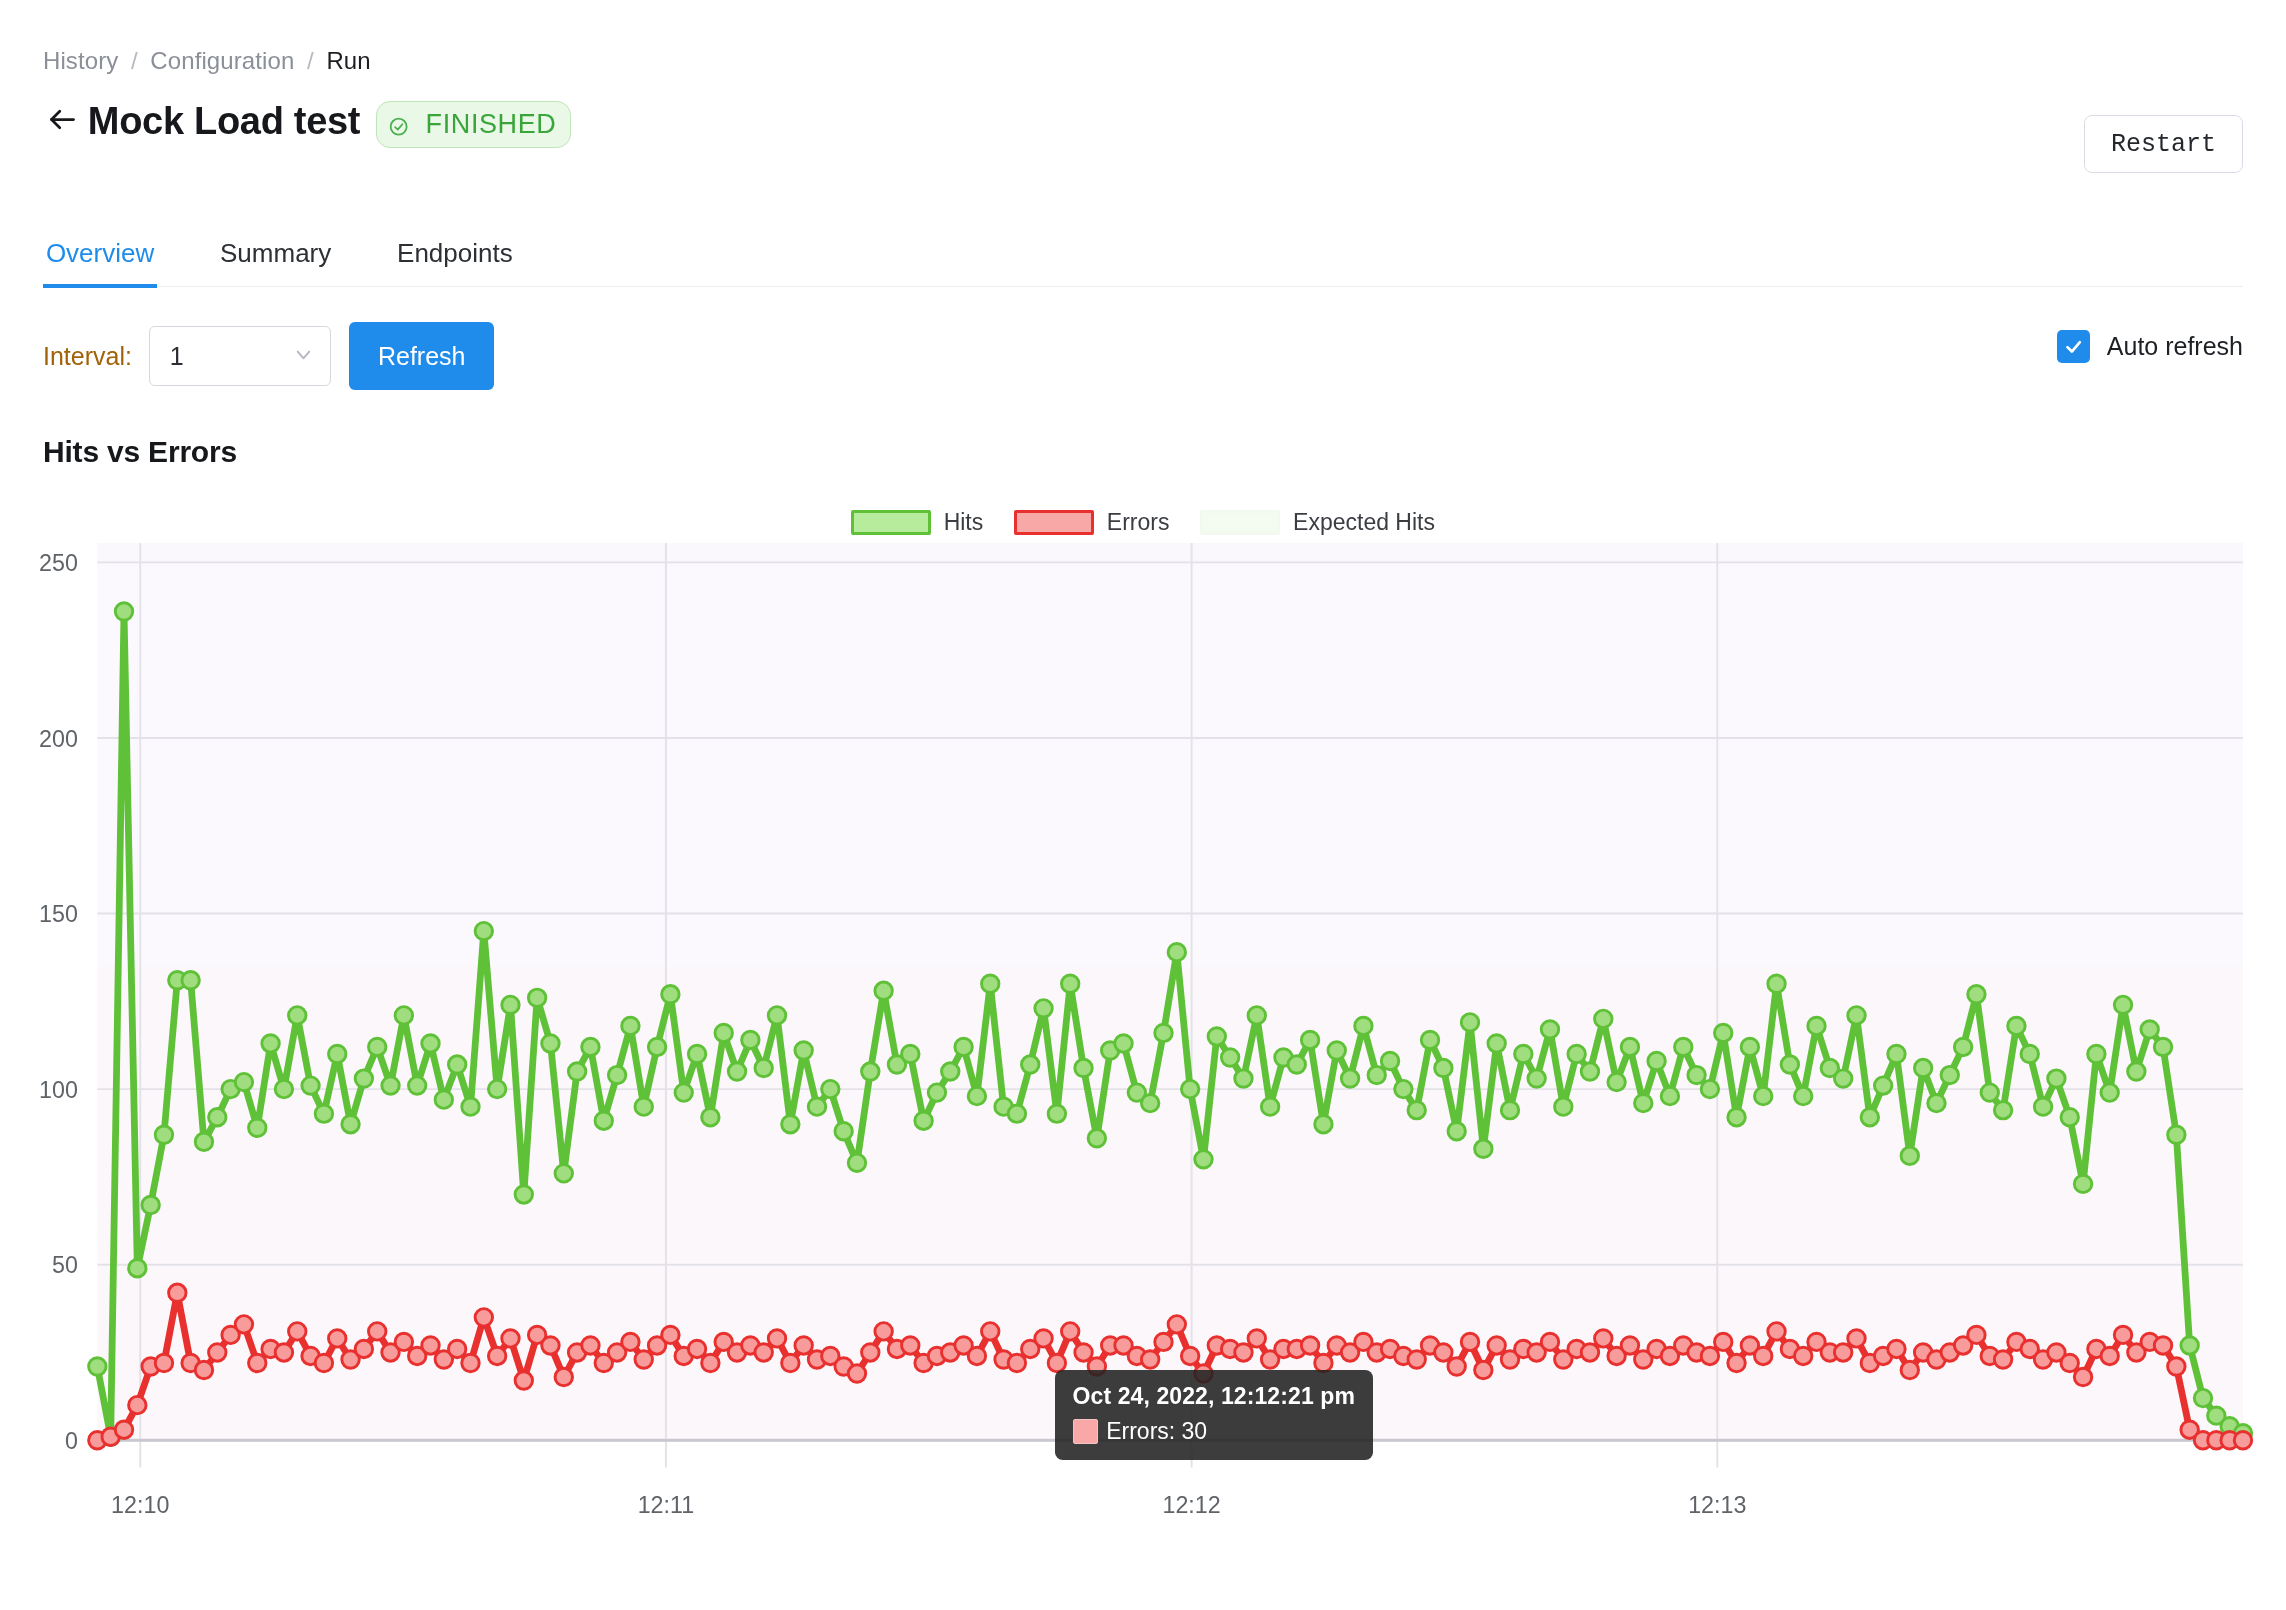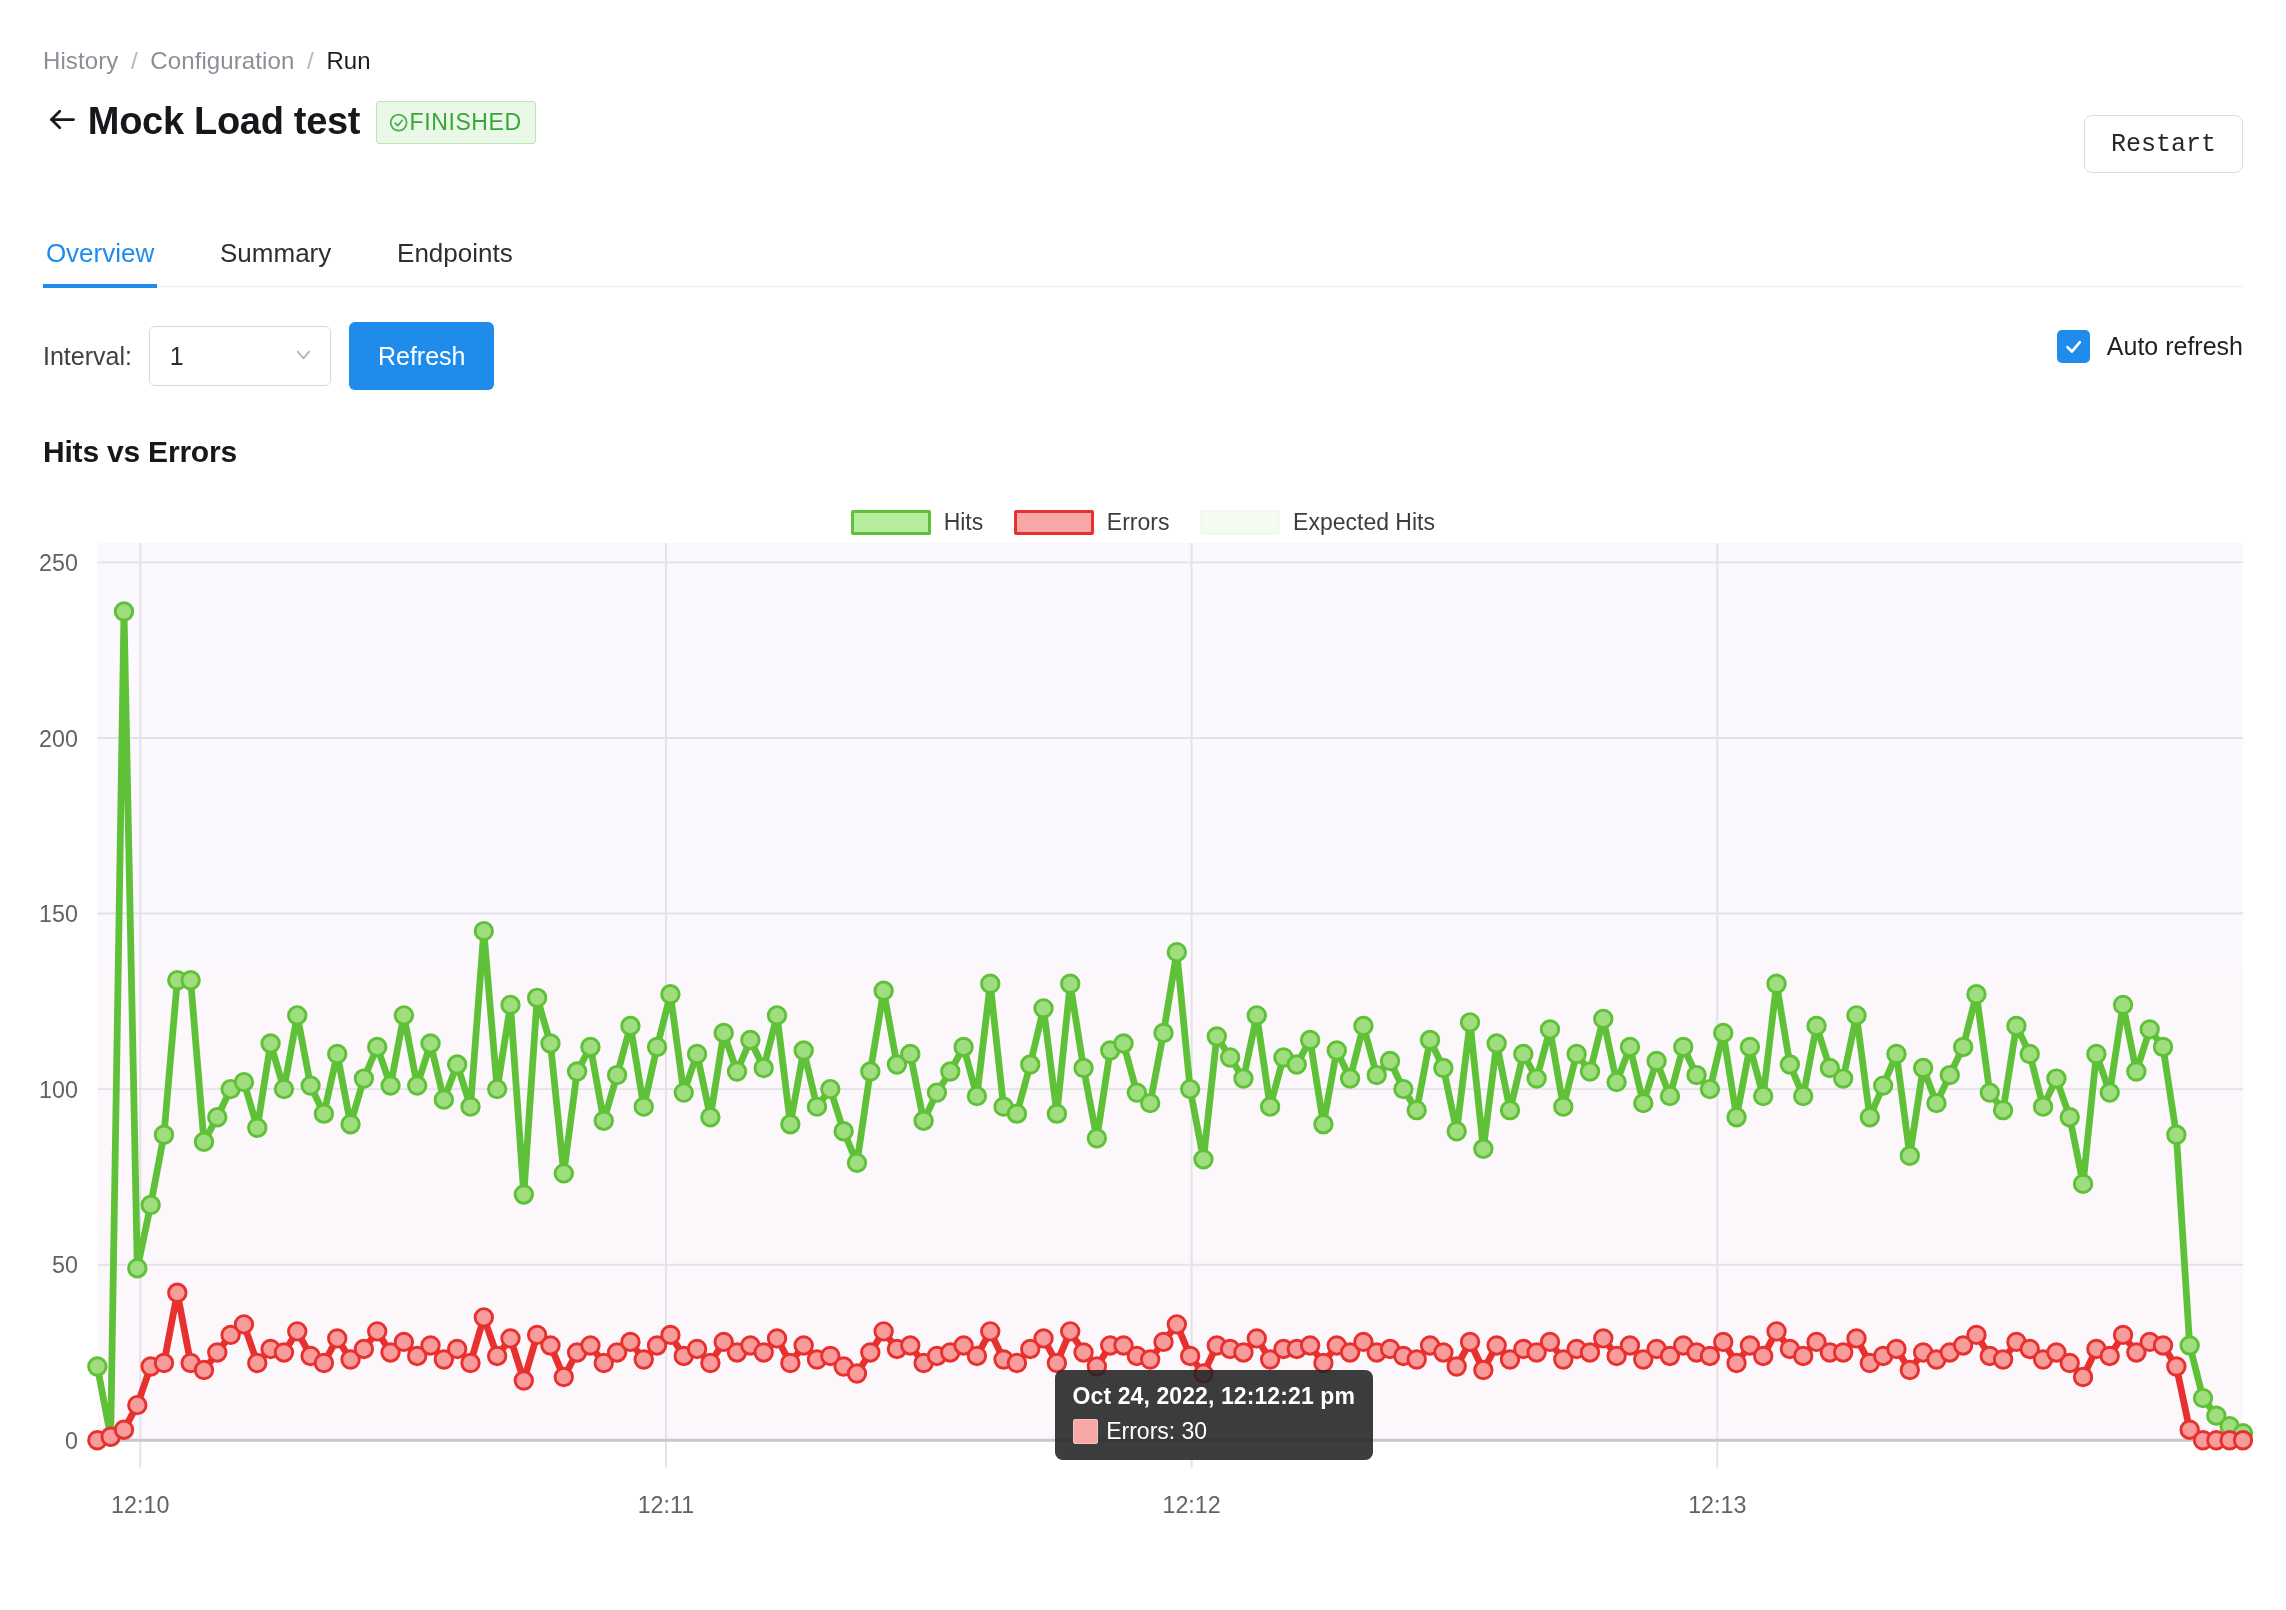--- a/index.html
+++ b/index.html
@@ -29,23 +29,23 @@
   }
   .back-arrow {
     width: 39px; height: 39px; display:flex; align-items:center; justify-content:center;
     margin-right: 5.8px; cursor: pointer;
   }
   .page-title {
     font-size: 38px; font-weight: 700; color: #16181c; letter-spacing: -0.3px;
     margin-right: 15.5px; white-space: nowrap;
   }
   .badge {
-    display: inline-flex; align-items: center; gap: 0;
-    background: #eaf8e7; border: 1px solid #bfe6b6; border-radius: 3px;
-    padding: 6.8px 13.6px 6.8px 11.6px; color: #3aa53a; font-size: 23px; letter-spacing: 0.6px;
+    display: inline-flex; align-items: center; gap: 16px;
+    background: #eaf8e7; border: 1px solid #bfe6b6; border-radius: 14px;
+    padding: 6.8px 13.6px 6.8px 11.6px; color: #3aa53a; font-size: 27px; letter-spacing: 0.6px;
     position: relative; top: 1px;
   }
   .badge .check-ic { width: 21.3px; height: 21.3px; flex: 0 0 auto; }
 
   .restart-btn {
     position: absolute; right: 43px; top: 115px;
     background: #fff; border: 1px solid #d9dde3; border-radius: 8px;
     padding: 13.6px 26px; font-size: 25px; color: #25282d; cursor: pointer;
     font-family: Liberation Mono, monospace;
   }
@@ -60,21 +60,21 @@
     font-size: 26px; color: #2c2f34; padding: 0 2.9px 17.5px 2.9px; margin-right: 60px;
     cursor: pointer; position: relative; white-space: nowrap;
   }
   .tab.active { color: #1f8ceb; }
   .tab.active:after {
     content:""; position:absolute; left:0; right:0; bottom:-1.9px; height: 3.9px; background: #1f8ceb;
   }
 
   
   .controls { position: absolute; left: 43px; top: 322px; display: flex; align-items: center; gap: 0; }
-  .ctrl-label { font-size: 25px; color: #404040; margin-right: 17.5px; }
+  .ctrl-label { font-size: 25px; color: #a16207; margin-right: 17.5px; }
   .select {
     width: 182px; height: 60px; border: 1px solid #d4d8de; border-radius: 5.8px; background: #fff;
     display: flex; align-items: center; justify-content: space-between;
     padding: 0 15.5px 0 19.4px; font-size: 25px; color: #2b2e33; cursor: pointer;
   }
   .select .chev { color: #b4b9c0; font-size: 19.4px; line-height: 1; }
   .refresh-btn {
     margin-left: 17.5px; height: 68px; background: #1f8ceb; border: none; border-radius: 5.8px;
     color: #fff; font-size: 25px; padding: 0 29px; cursor: pointer;
     font-family: "Liberation Sans", sans-serif;

